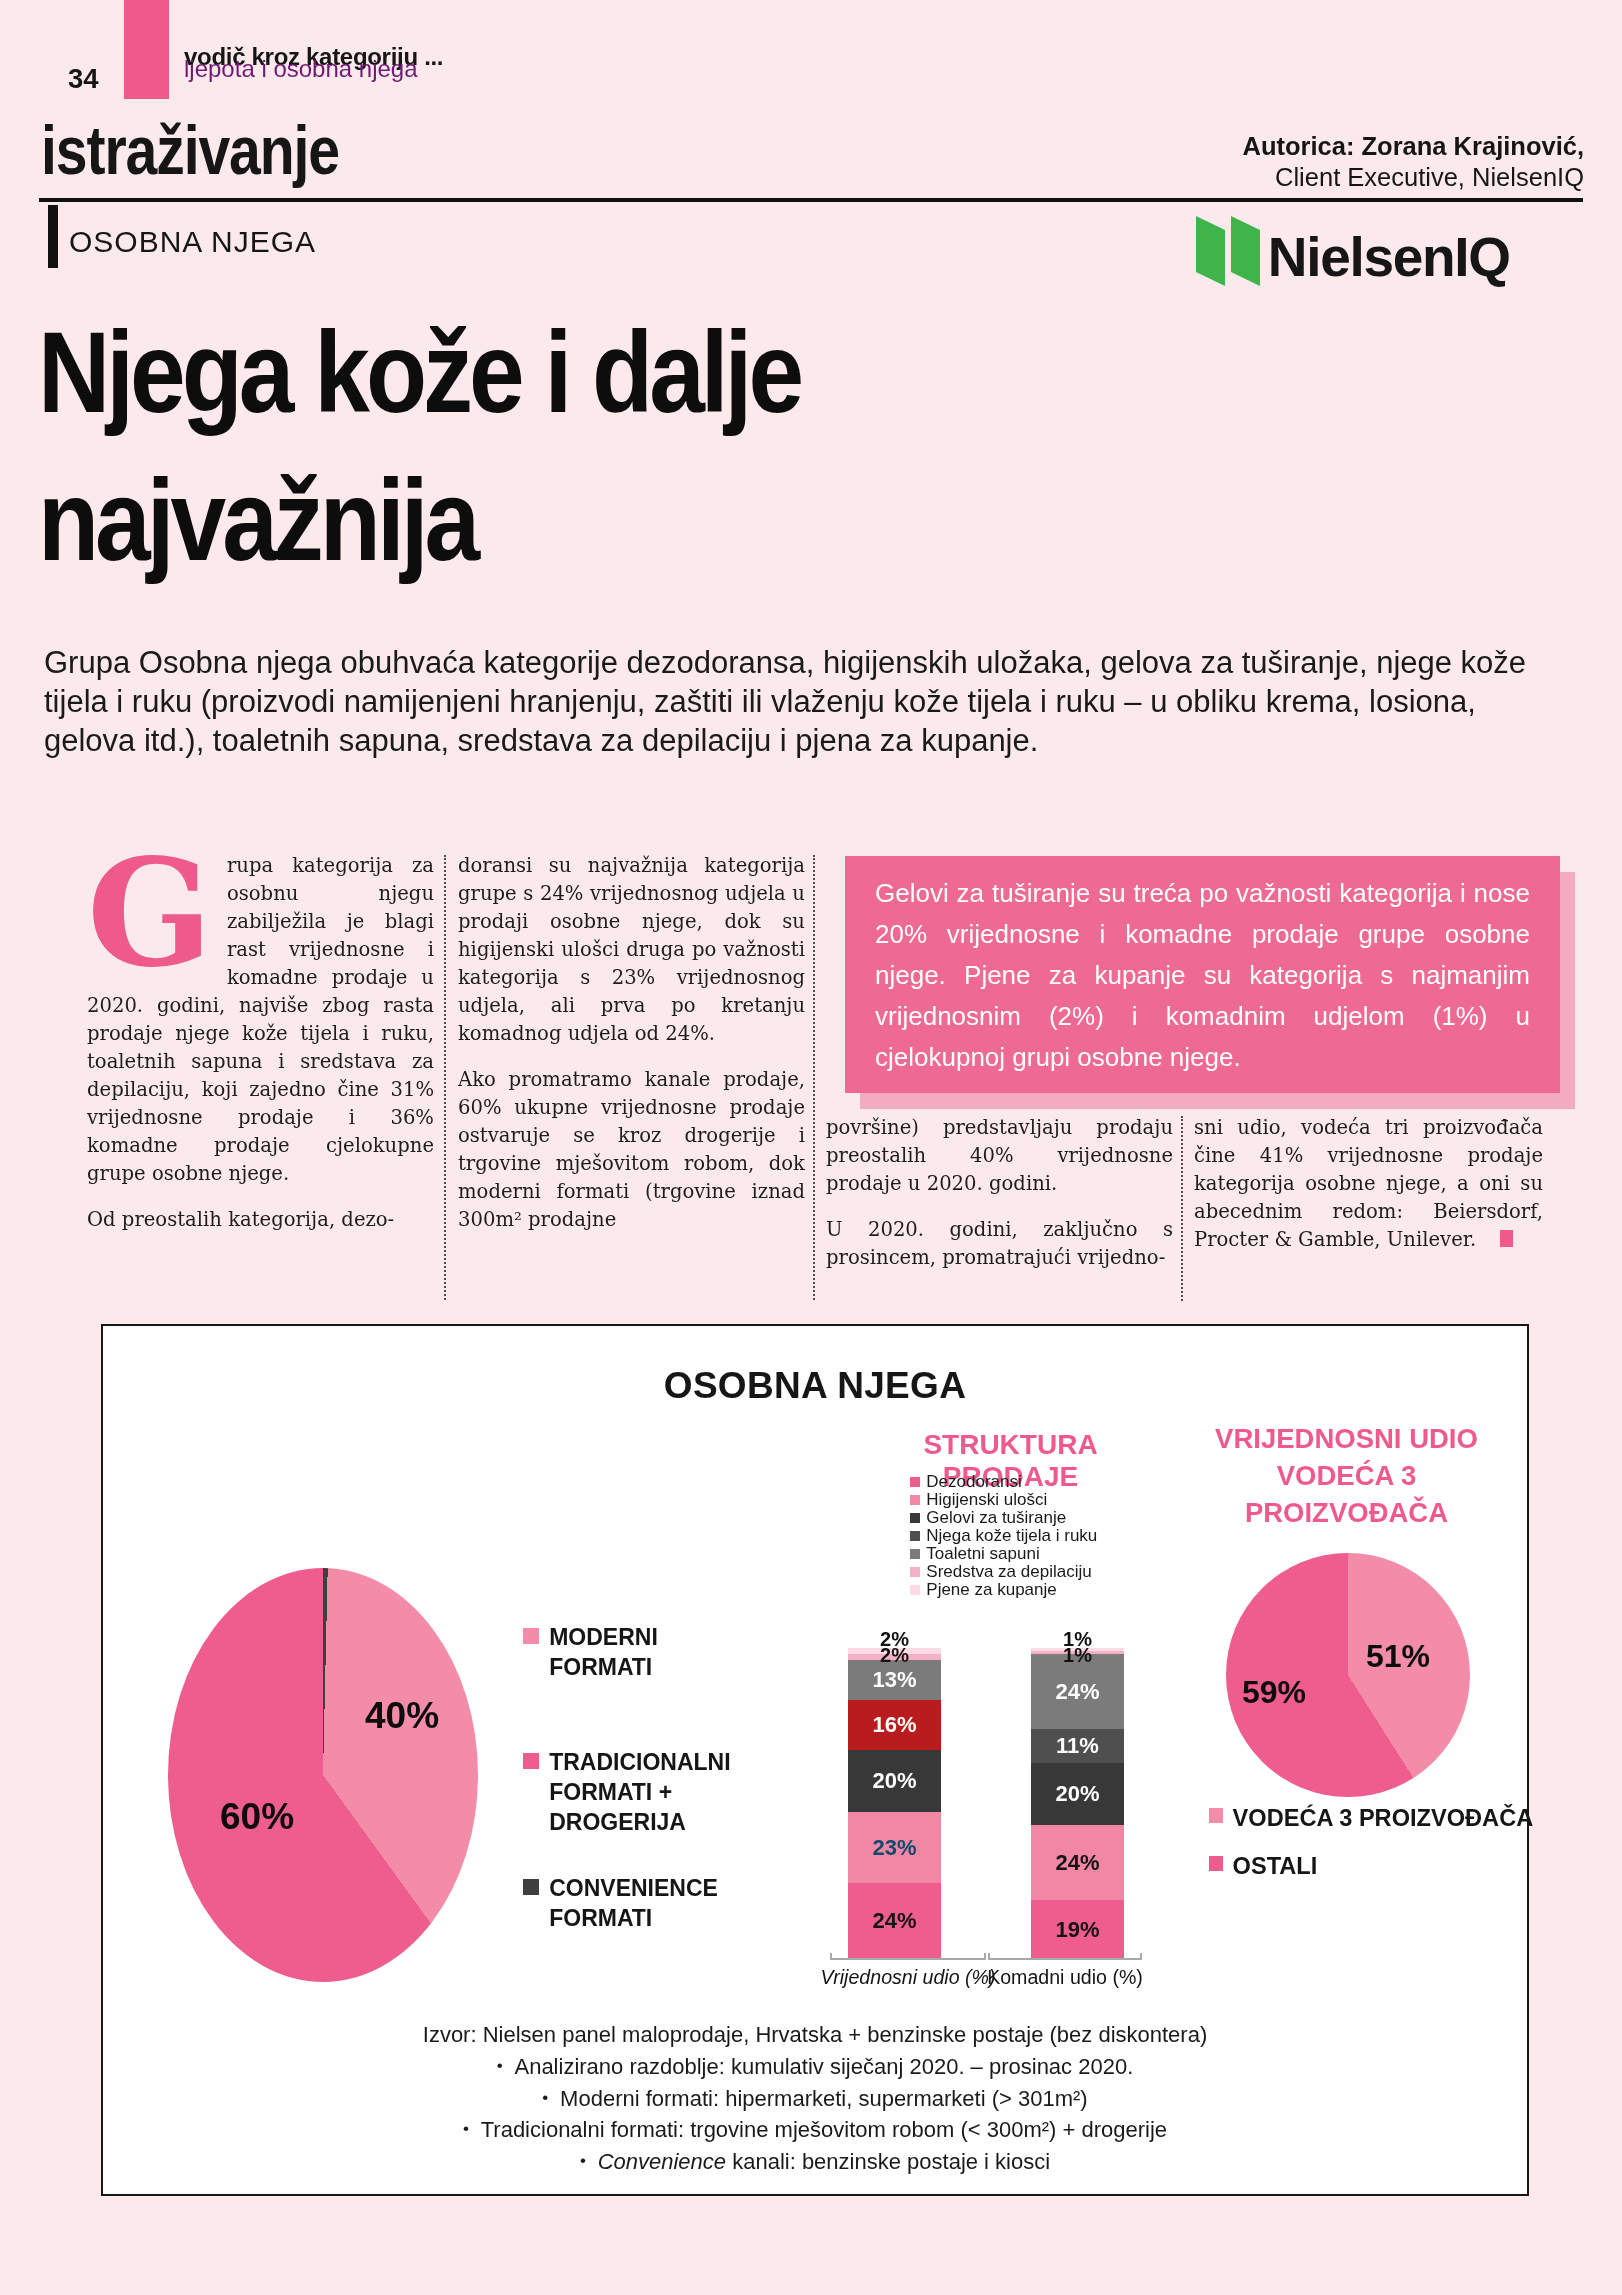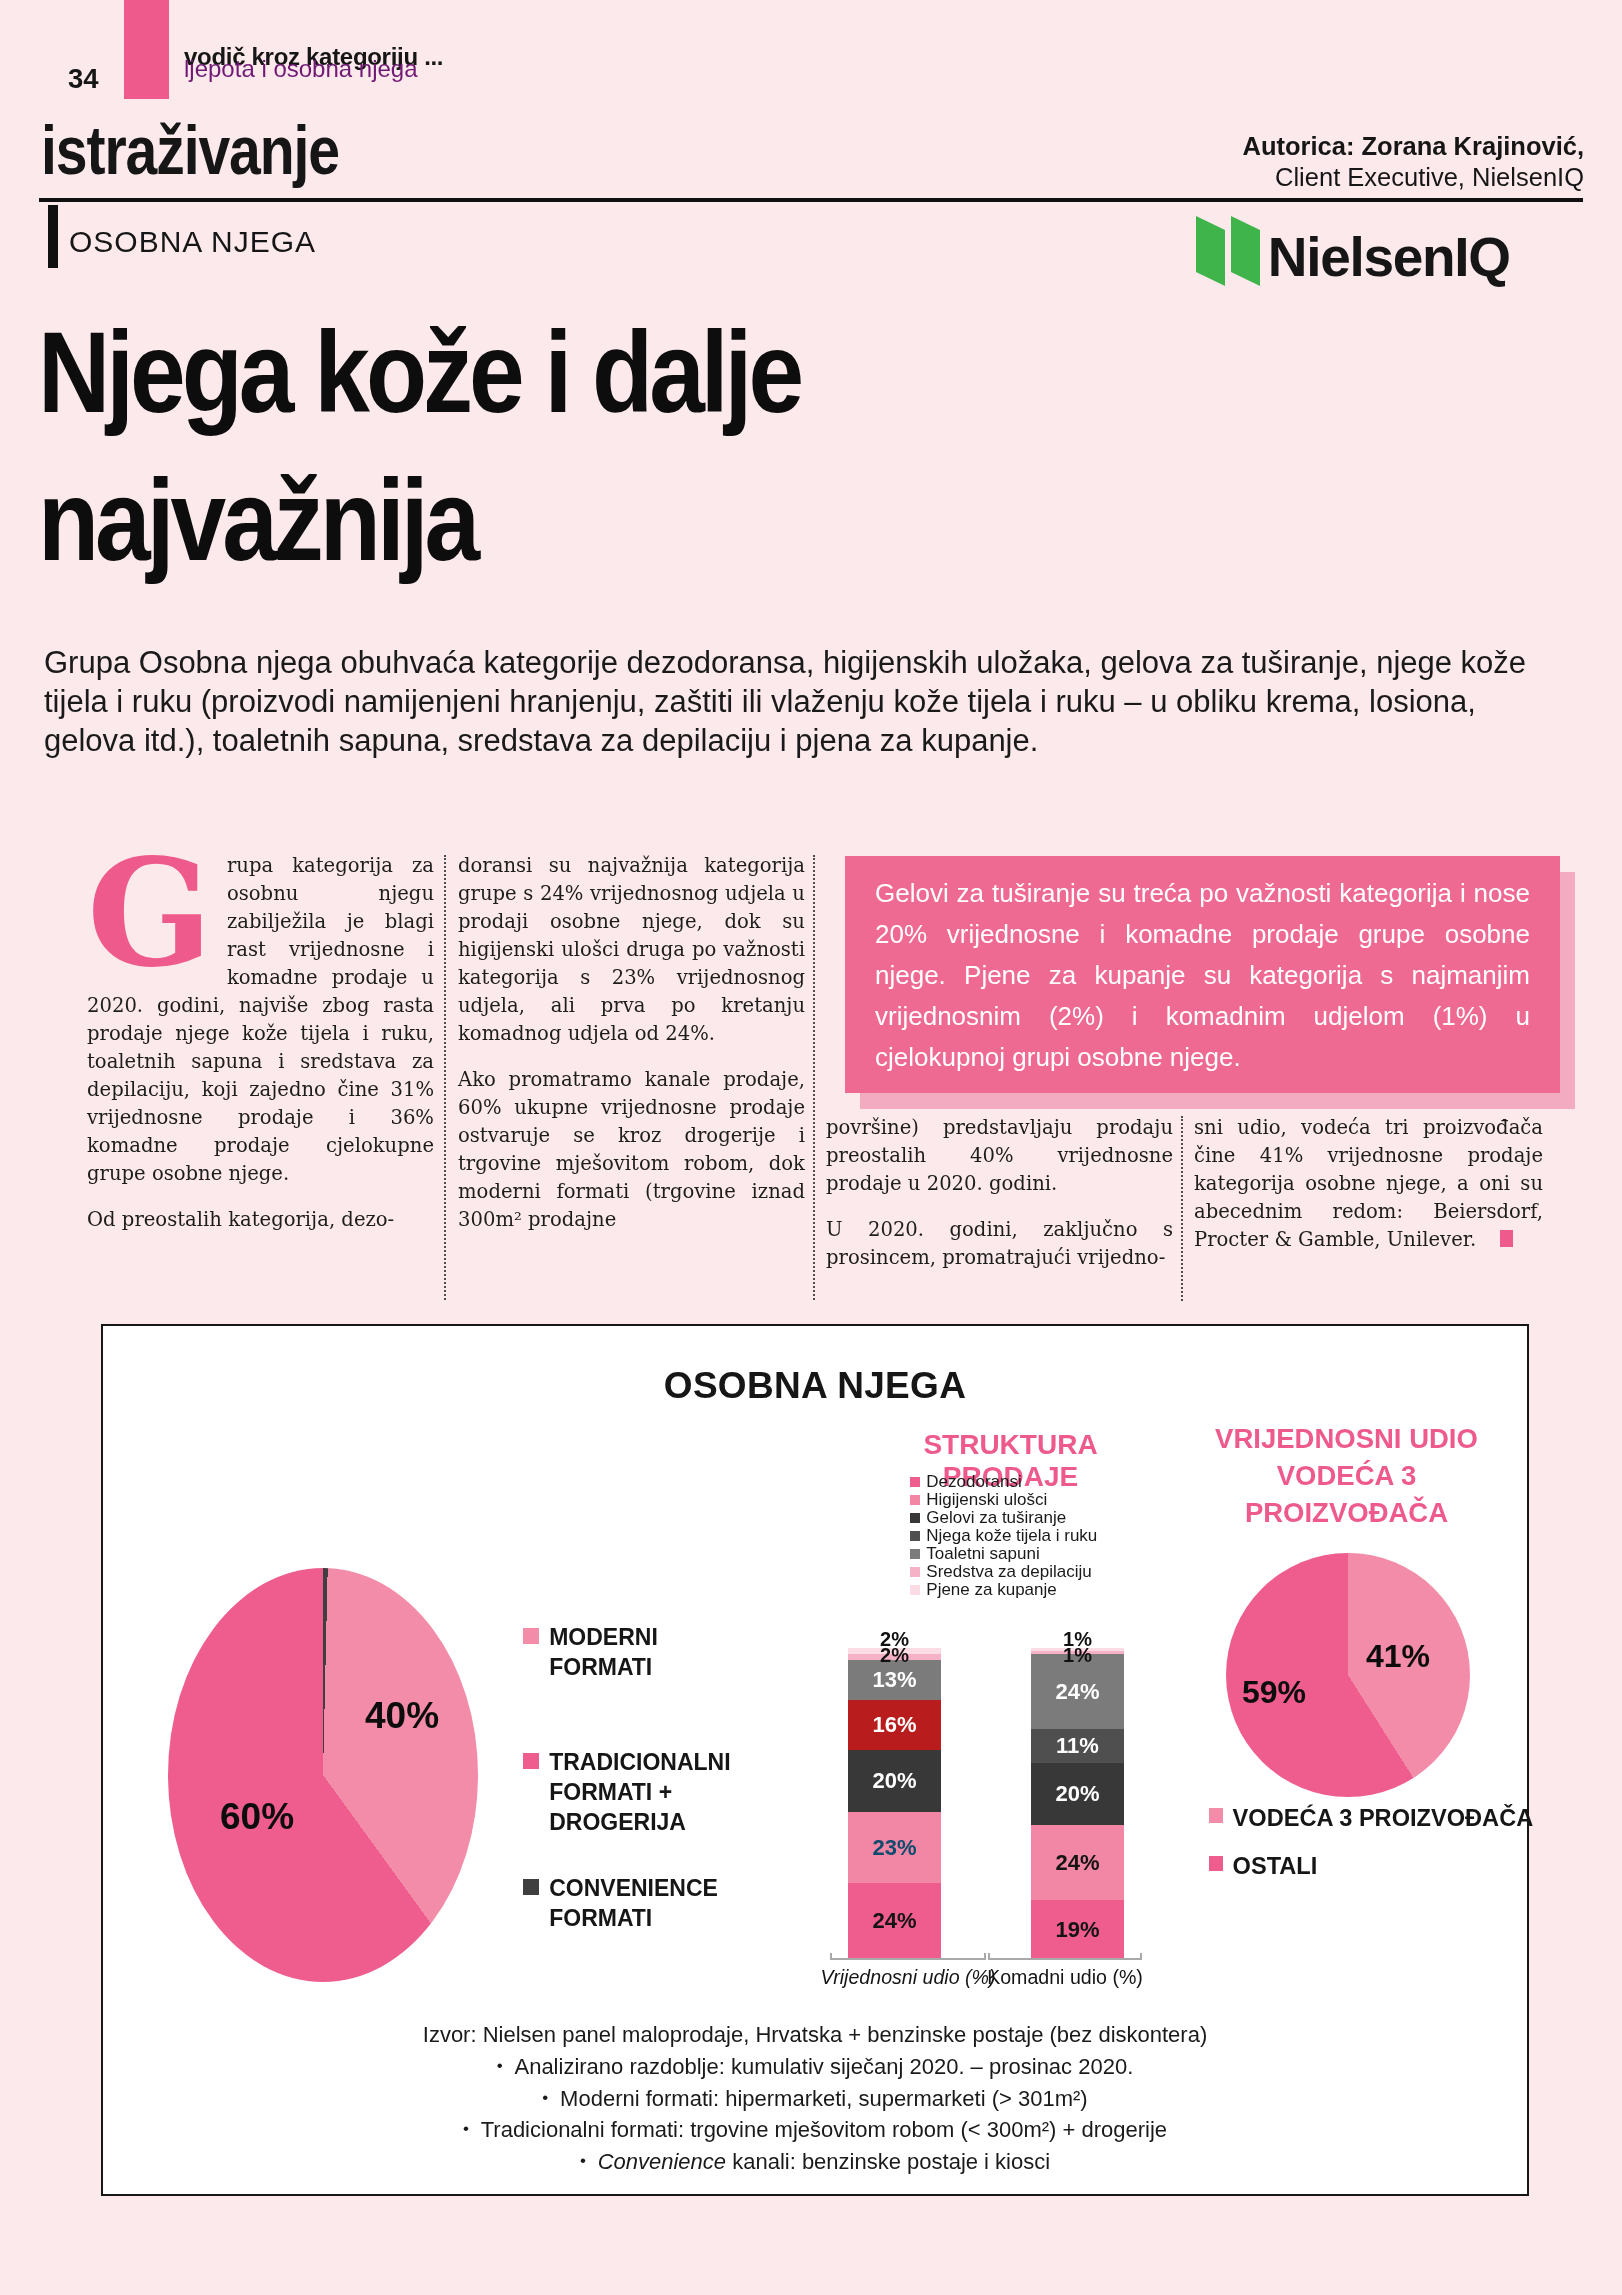--- a/index.html
+++ b/index.html
@@ -256,21 +256,21 @@
         <div>1%</div>
       </div>
     </div>
   <div class="abs axis axis1"></div>
   <div class="abs axis axis2"></div>
   <div class="abs axis-label al1">Vrijednosni udio (%)</div>
   <div class="abs axis-label al2">Komadni udio (%)</div>
 
   <div class="abs pie-title pie3-title">VRIJEDNOSNI UDIO VODEĆA 3 PROIZVOĐAČA</div>
   <div class="abs pie3" id="pie3" style="background: conic-gradient(rgb(242, 140, 168) 0deg, rgb(242, 140, 168) 147.6deg, rgb(238, 93, 141) 147.6deg, rgb(238, 93, 141) 360deg);"></div>
-  <div class="abs pie-label pie3-l41">41%</div>
+  <div class="abs pie-label pie3-l41">51%</div>
   <div class="abs pie-label pie3-l59">59%</div>
   <div class="abs legend3" id="legend3">
       <div class="lg-item">
         <span class="sq" style="background: rgb(242, 140, 168);"></span>
         <span class="lg-txt">VODEĆA 3 PROIZVOĐAČA</span>
       </div>
       <div class="lg-item">
         <span class="sq" style="background: rgb(238, 93, 141);"></span>
         <span class="lg-txt">OSTALI</span>
       </div>

